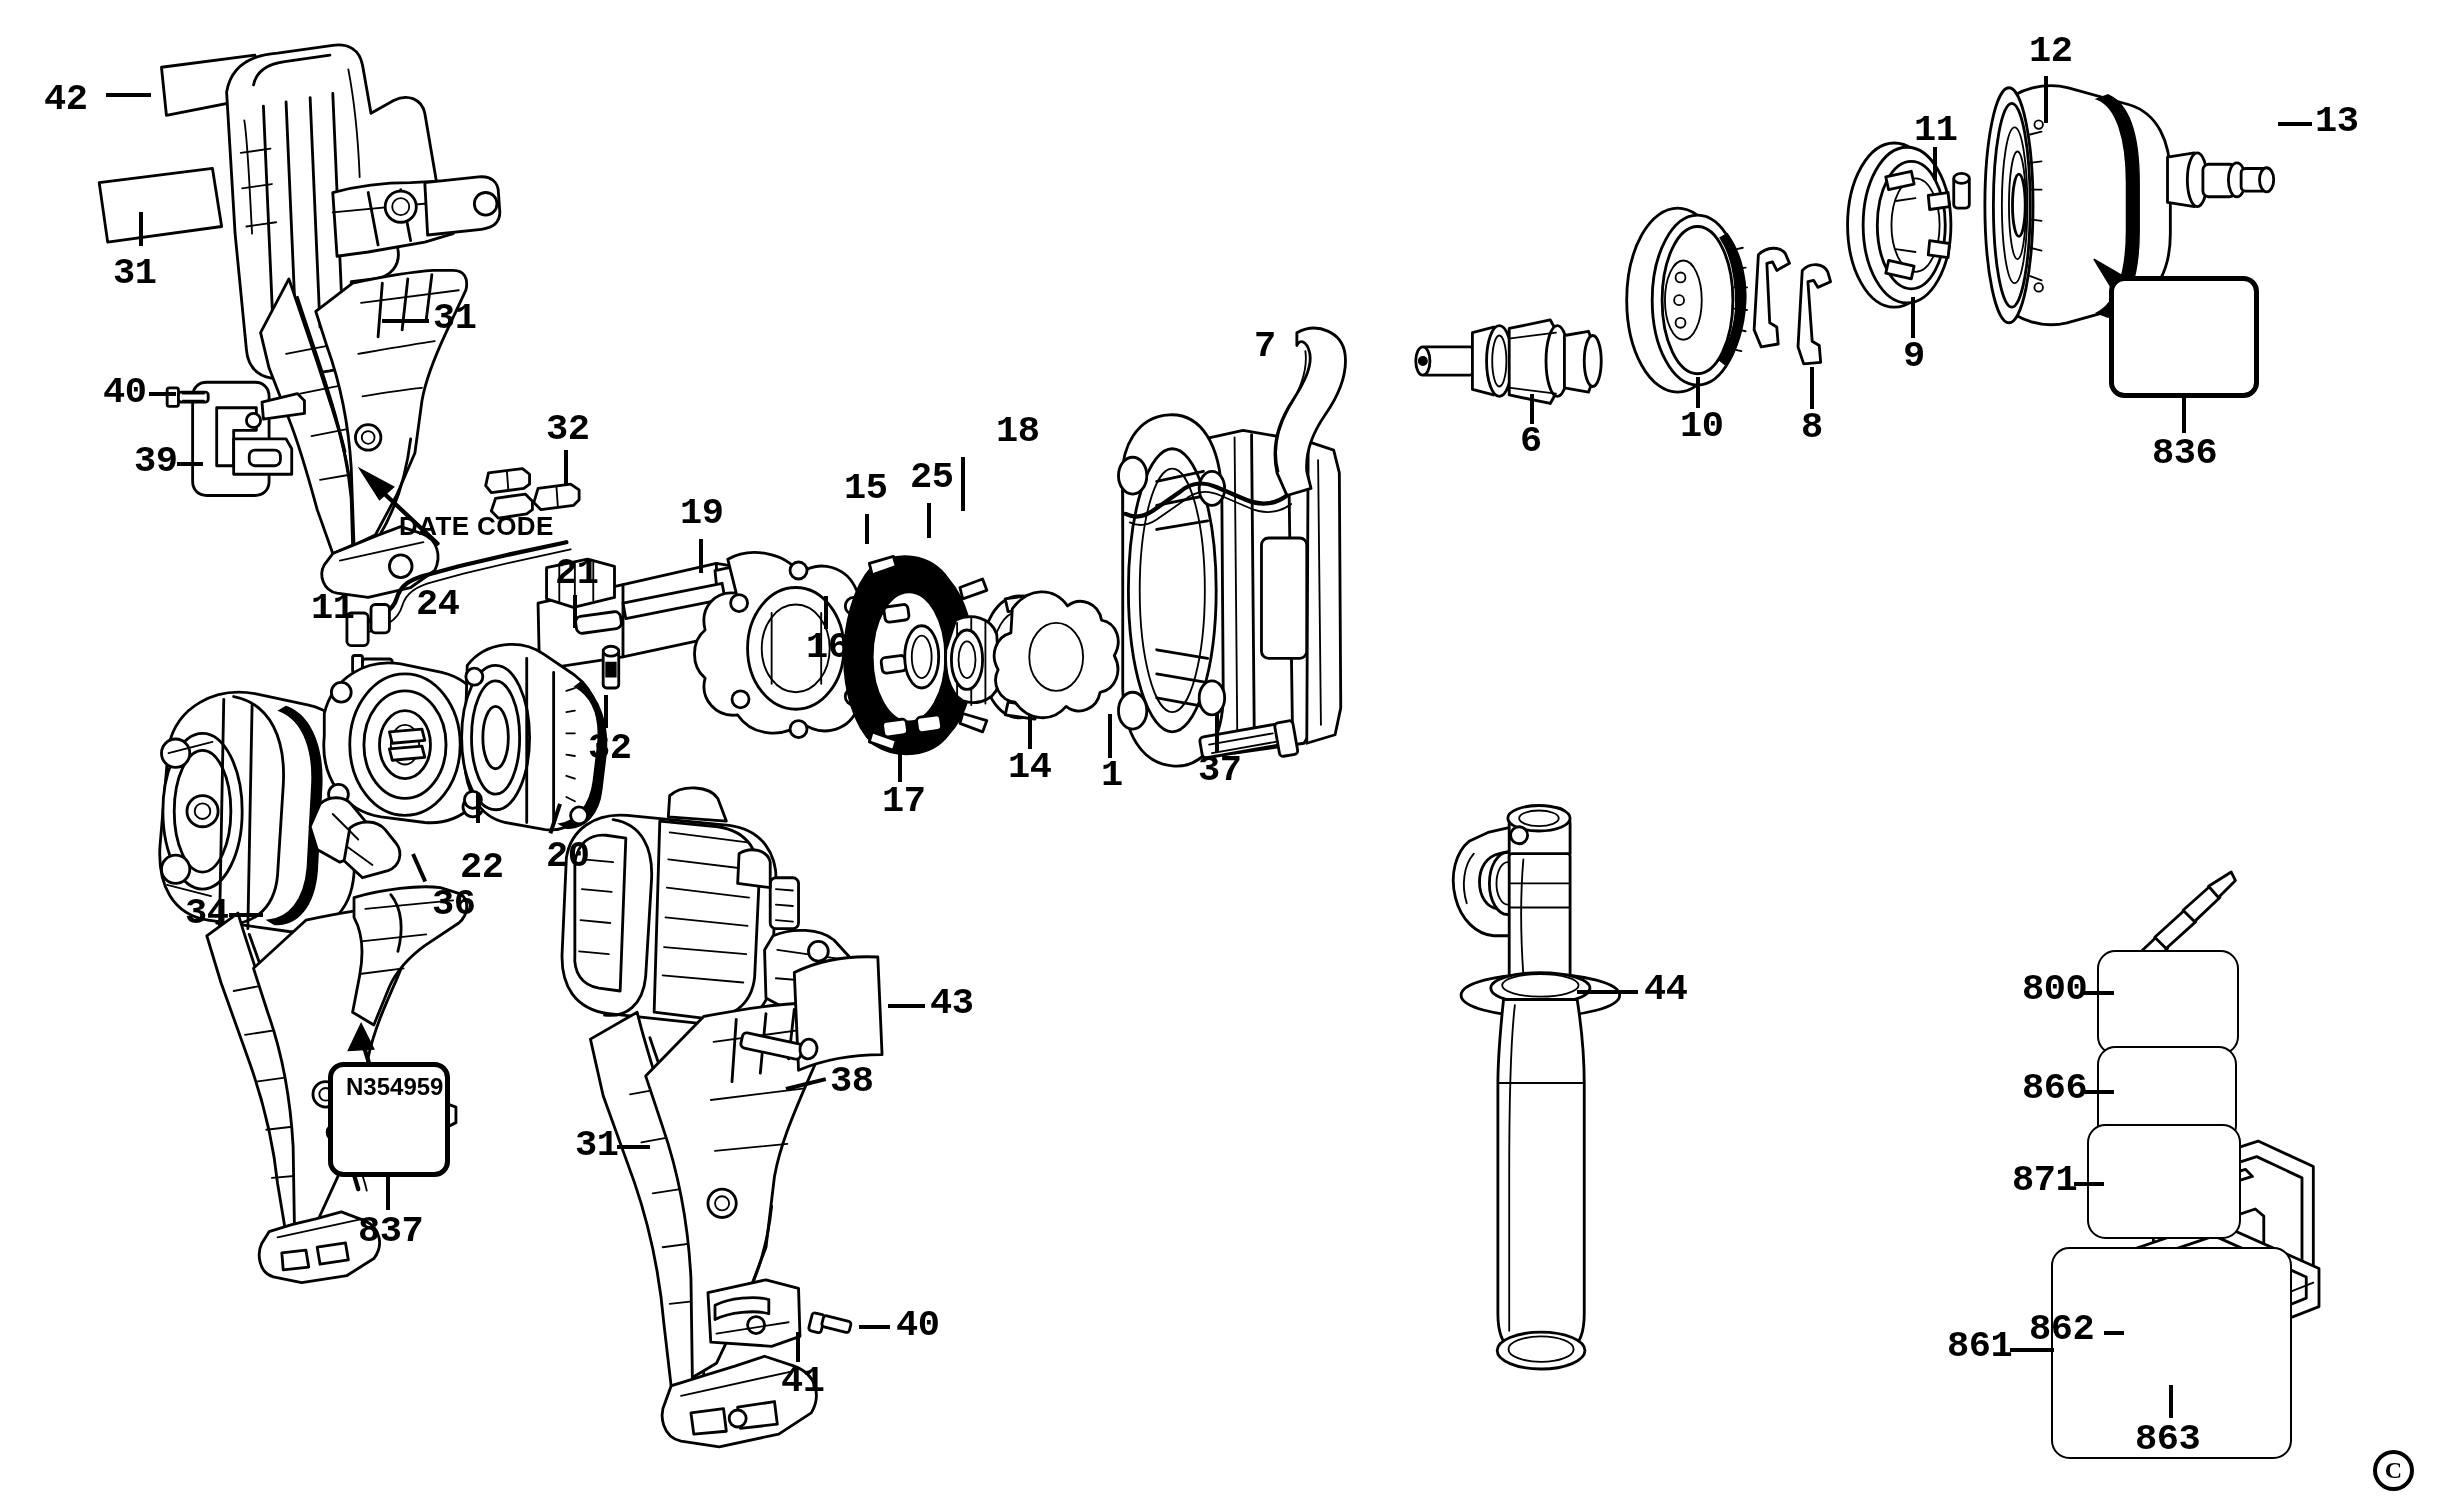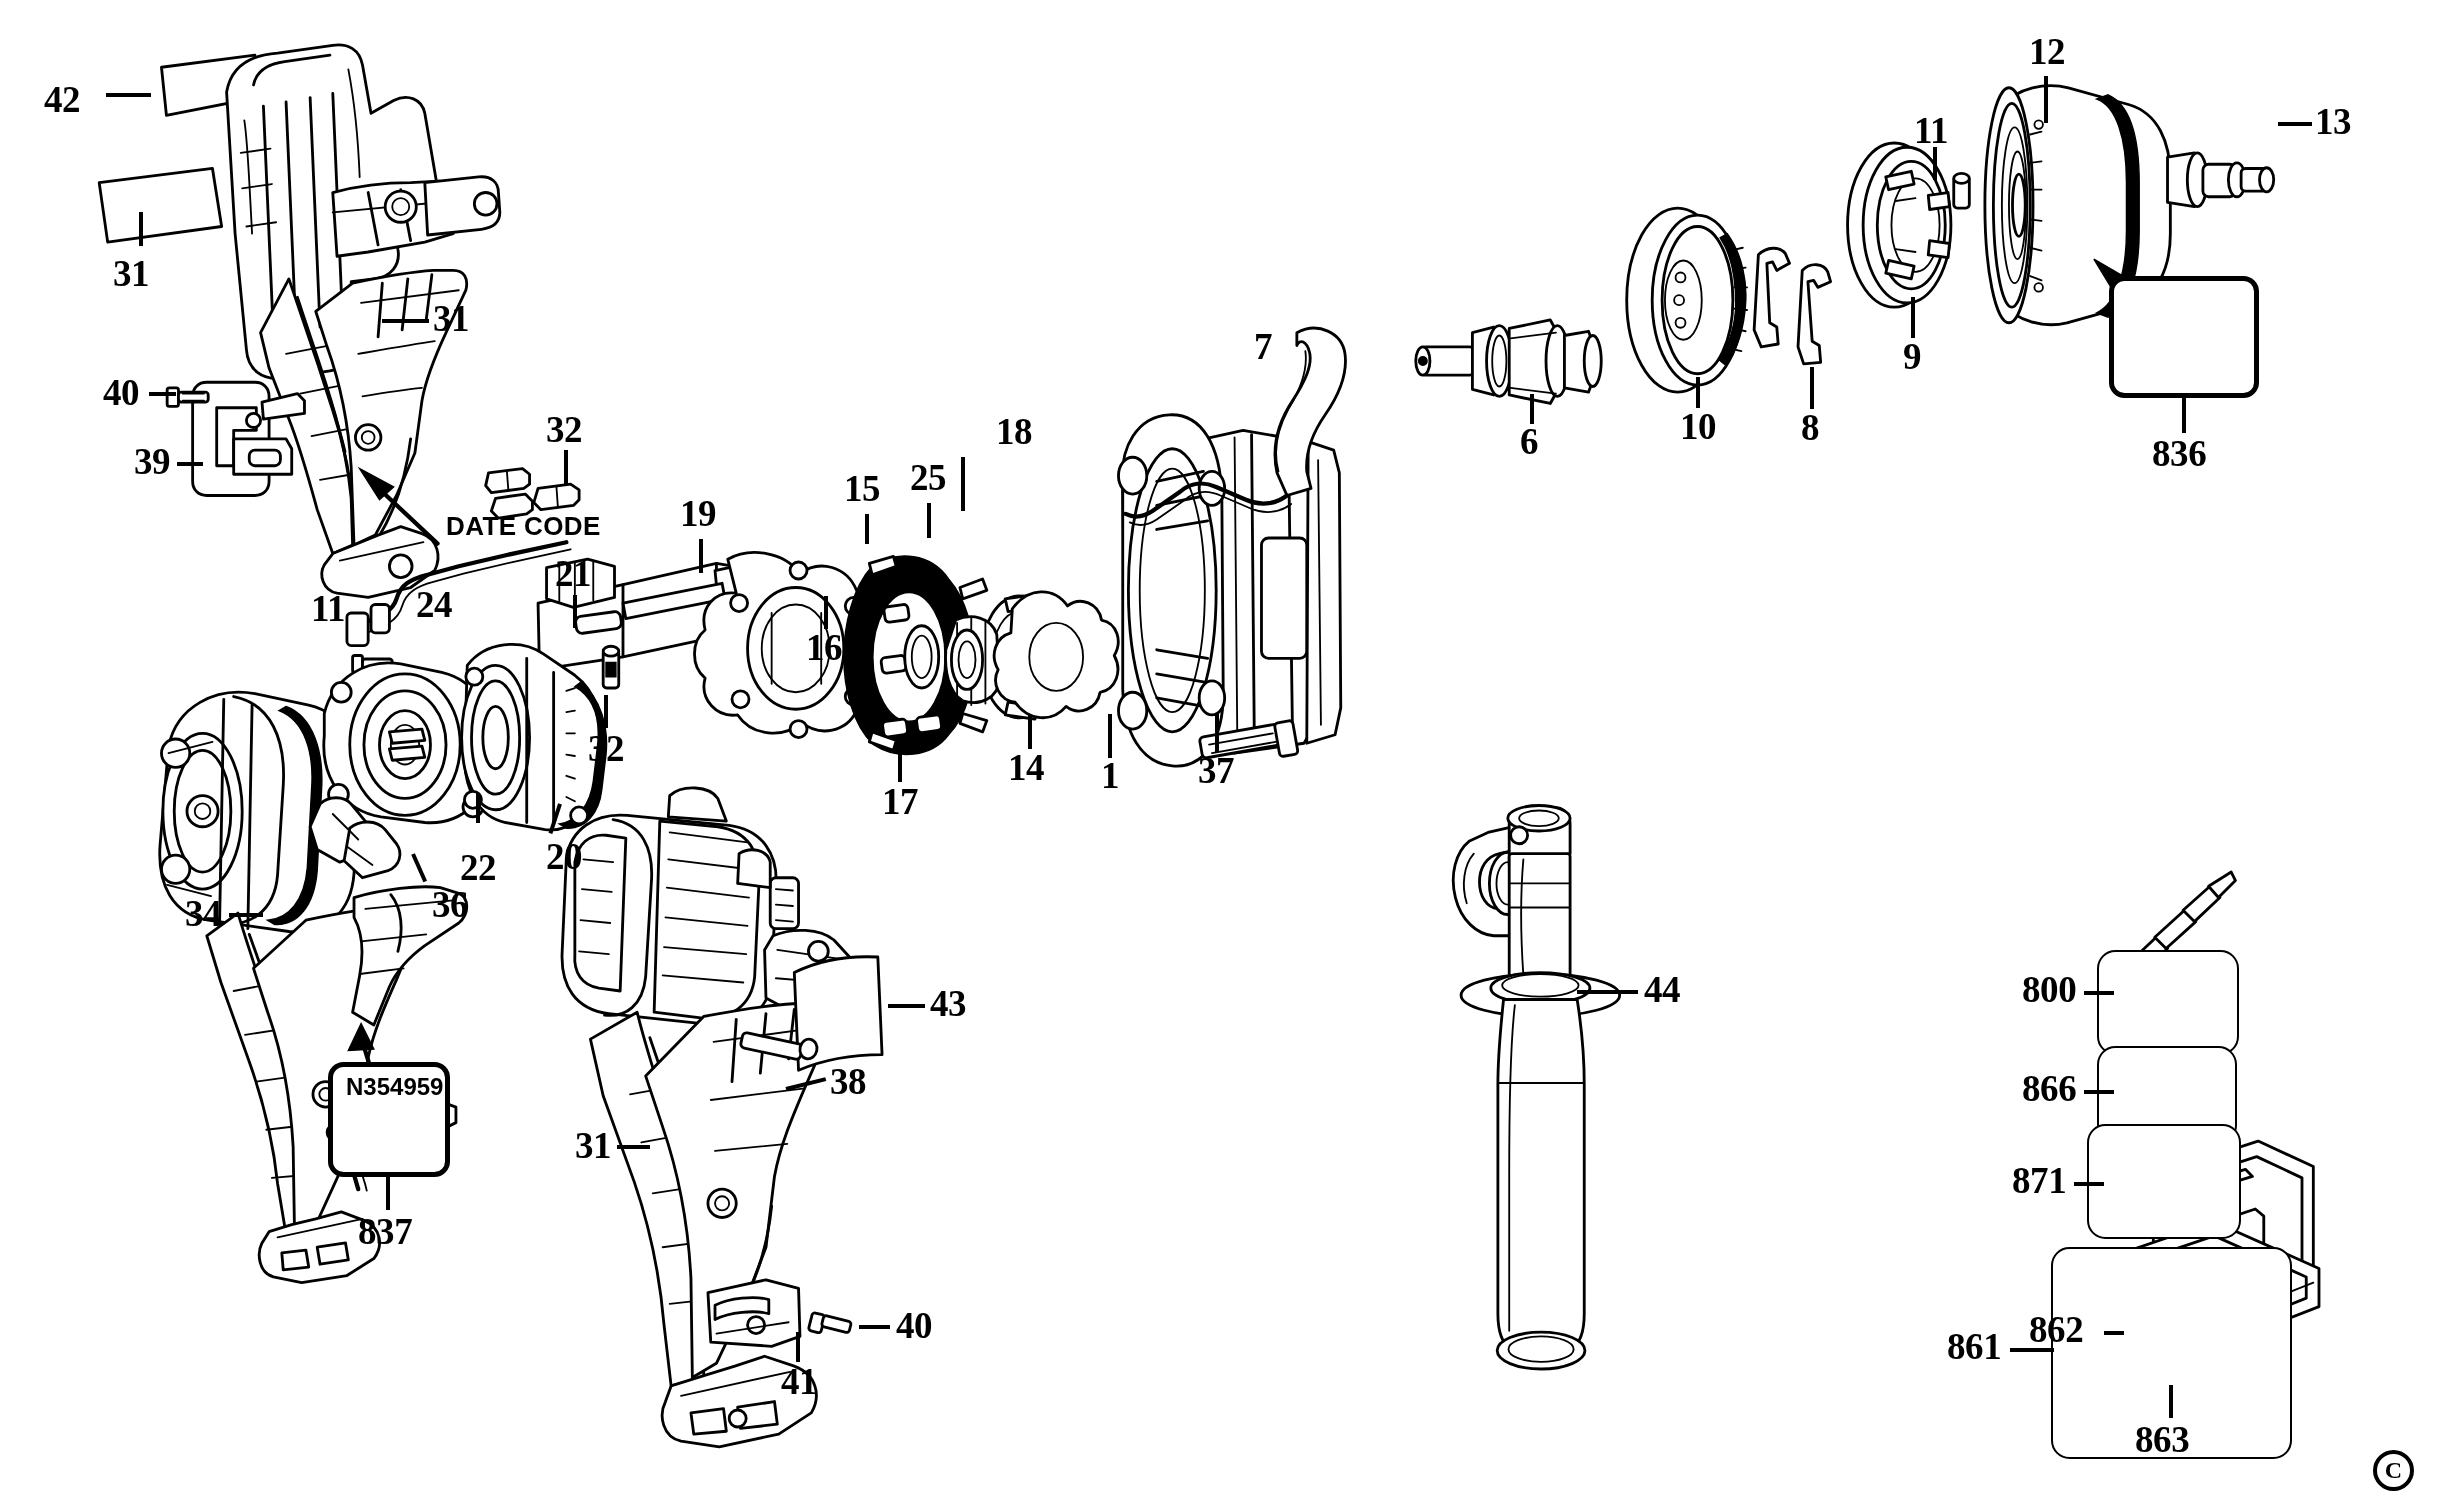--- a/index.html
+++ b/index.html
@@ -8,21 +8,21 @@
   #sheet{
     position:relative;
     width:2438px;height:1507px;
     background:#ffffff;
     overflow:hidden;
   }
   #art{position:absolute;left:0;top:0;width:2438px;height:1507px;}
   
   .cl{
     position:absolute;
-    font-family:Liberation Serif, serif;
+    font-family:Liberation Mono, monospace;
     font-weight:bold;
     color:#000;
     white-space:nowrap;
     line-height:1;
     letter-spacing:-0.4px;
   }
   .cl.n{font-size:37px;}
   .leader{position:absolute;background:#000;}
   .leader.h{height:4.2px;}
   .leader.v{width:4.2px;}
@@ -700,21 +700,21 @@
   <div class="leader v" style="left:796px;top:1332px;height:30px;"></div>
   <div class="leader h" style="left:859px;top:1325px;width:31px;"></div>
   <div class="leader h" style="left:1577px;top:990px;width:61px;"></div>
   <div class="leader h" style="left:2084px;top:991px;width:30px;"></div>
   <div class="leader h" style="left:2084px;top:1090px;width:30px;"></div>
   <div class="leader h" style="left:2074px;top:1182px;width:30px;"></div>
   <div class="leader h" style="left:2010px;top:1348px;width:44px;"></div>
   <div class="leader h" style="left:2104px;top:1331px;width:20px;"></div>
   <div class="leader v" style="left:2169px;top:1385px;height:33px;"></div>
 
-  <div class="datecode" style="left:399px;top:511px;margin-left:47px;">DATE CODE</div>
+  <div class="datecode" style="left:399px;top:511px;">DATE CODE</div>
 
   <div class="kitlabel" style="left:346px;top:1073px;font-size:24px;">N354959</div>
 
   <div class="cl n" style="left:44px;top:81px;">42</div>
   <div class="cl n" style="left:113px;top:255px;">31</div>
   <div class="cl n" style="left:433px;top:300px;">31</div>
   <div class="cl n" style="left:103px;top:374px;">40</div>
   <div class="cl n" style="left:134px;top:443px;">39</div>
   <div class="cl n" style="left:546px;top:411px;">32</div>
   <div class="cl n" style="left:555px;top:555px;">21</div>

